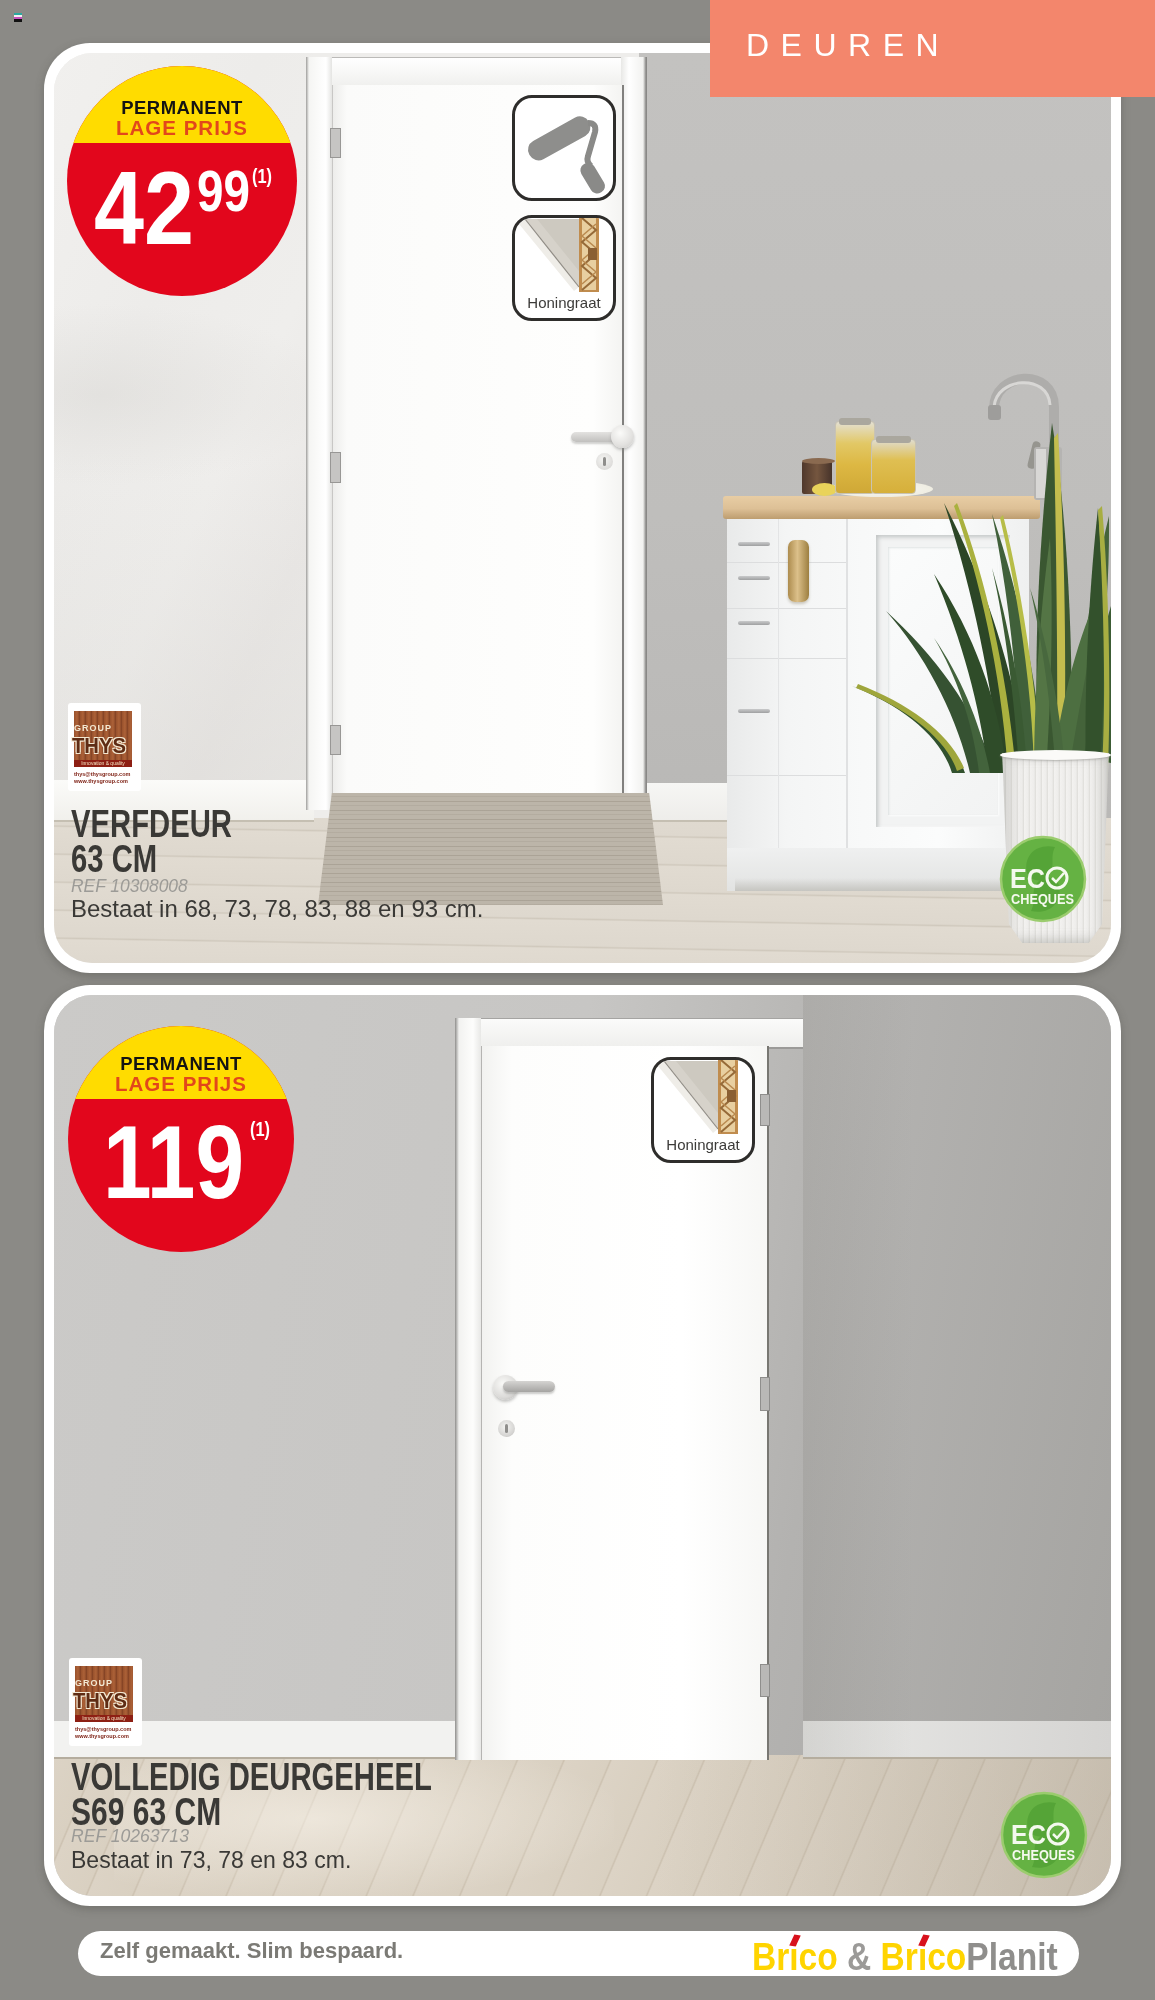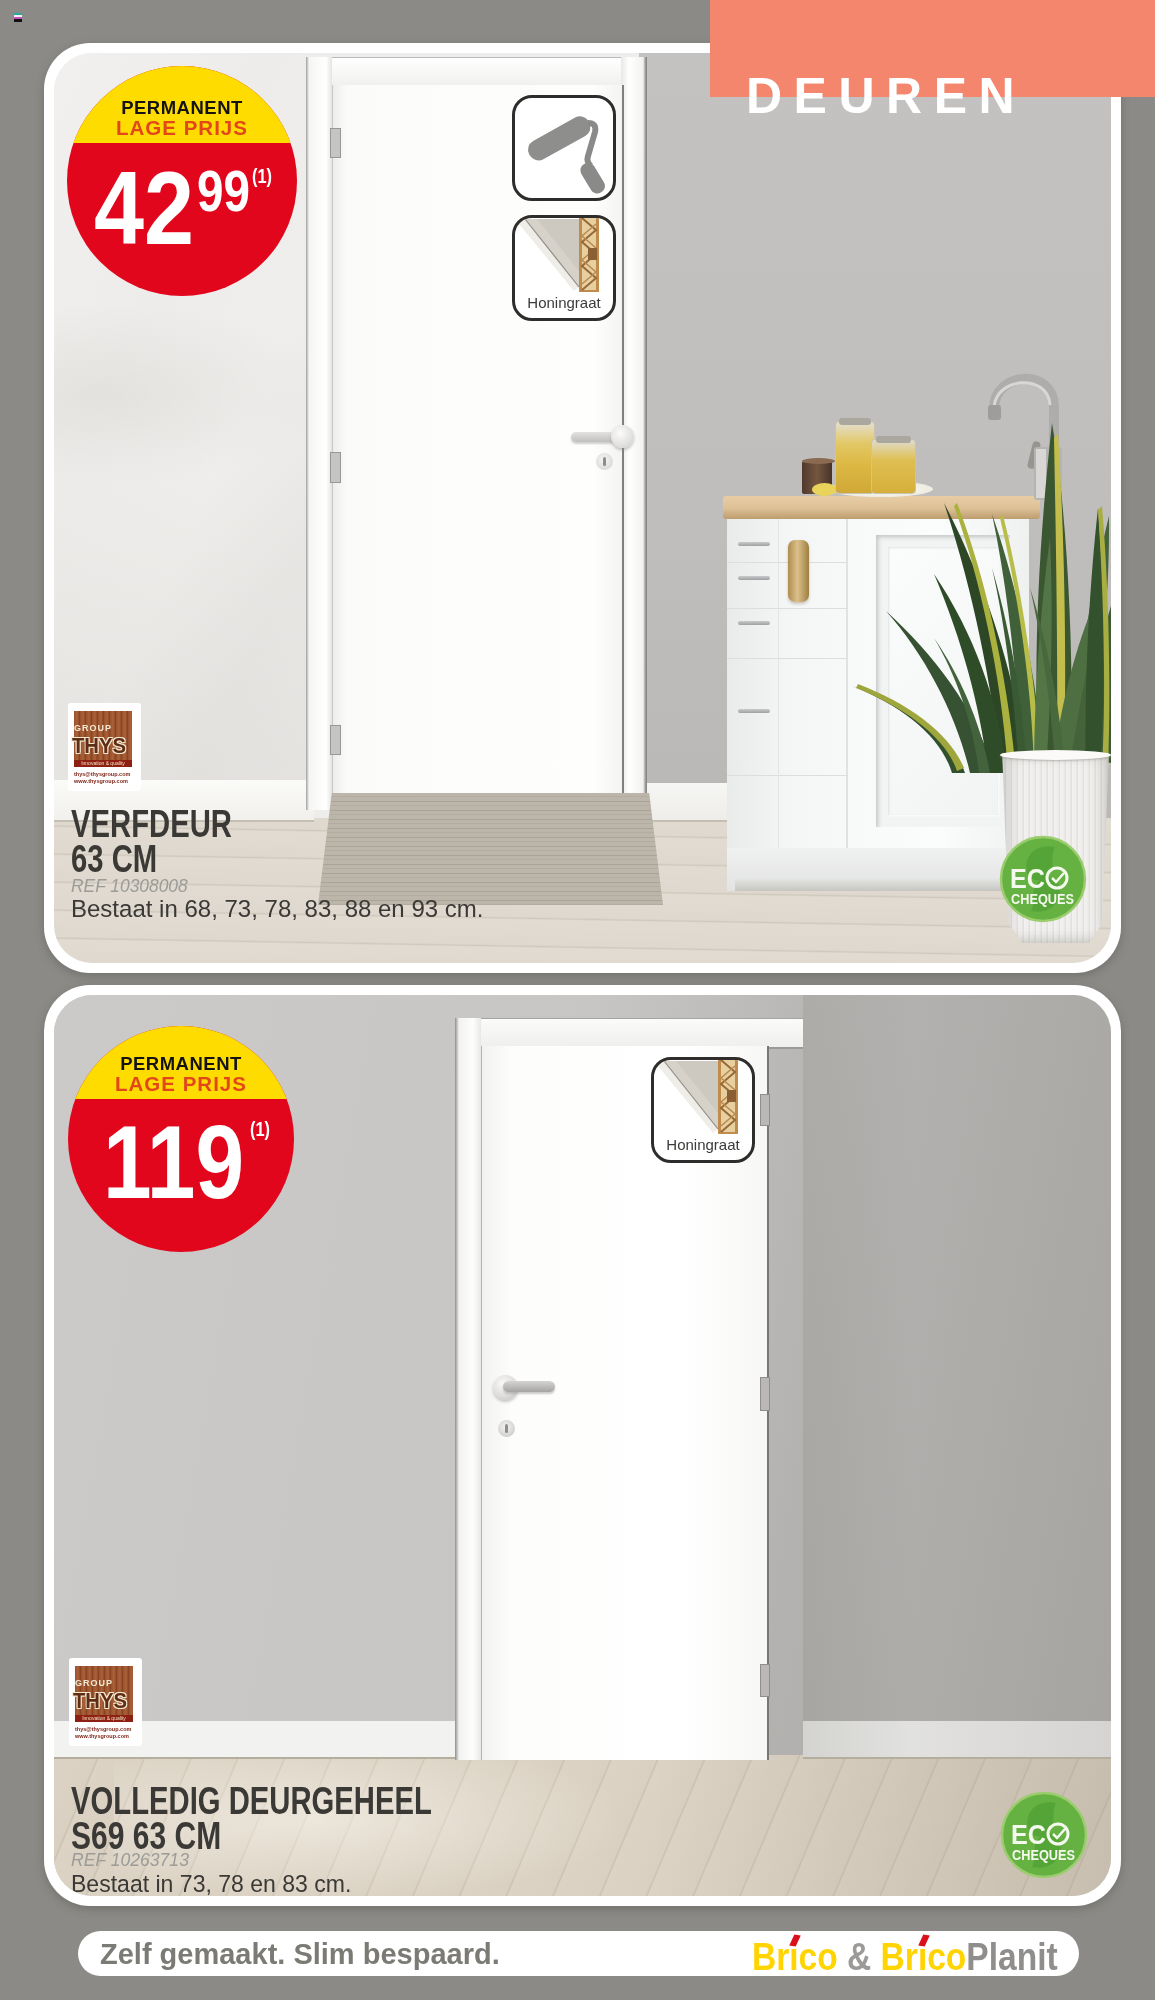--- a/index.html
+++ b/index.html
@@ -204,21 +204,21 @@
     <circle cx="116" cy="116" r="115" fill="#ffdc00" clip-path="url(#topseg1)"></circle>
     <text x="116" y="49" text-anchor="middle" font-family="Liberation Sans,sans-serif" font-size="18.5" font-weight="bold" fill="#141312" letter-spacing="0.5">PERMANENT</text>
     <text x="116" y="70" text-anchor="middle" font-family="Liberation Sans,sans-serif" font-size="20.5" font-weight="bold" fill="#e2471b" letter-spacing="1">LAGE PRIJS</text>
     <text x="28" y="179" font-family="Liberation Sans,sans-serif" font-size="103" font-weight="bold" fill="#ffffff" textLength="100" lengthAdjust="spacingAndGlyphs">42</text>
     <text x="131" y="146" font-family="Liberation Sans,sans-serif" font-size="58" font-weight="bold" fill="#ffffff" textLength="53" lengthAdjust="spacingAndGlyphs">99</text>
     <text x="186" y="118" font-family="Liberation Sans,sans-serif" font-size="21" font-weight="bold" fill="#ffffff" textLength="20" lengthAdjust="spacingAndGlyphs">(1)</text>
   </svg>
 </div>
 
 <div class="abs" style="left:710px;top:0;width:445px;height:97px;background:#f3866c;">
-  <div class="abs" style="left:36px;top:27px;font-size:50px;font-weight:bold;color:#ffffff;letter-spacing:11.5px;margin-top:40px;">DEUREN</div>
+  <div class="abs" style="left:36px;top:27px;font-size:32px;font-weight:normal;color:#ffffff;letter-spacing:11.5px;">DEUREN</div>
 </div>
 
 <div class="abs" id="card2" style="left:44px;top:985px;width:1077px;height:921px;background:#ffffff;border-radius:46px;box-shadow:0 3px 9px rgba(70,68,64,.35);">
 
   <div class="abs" style="left:10px;top:10px;width:1057px;height:901px;border-radius:38px;overflow:hidden;background:#c9c8c6;">
 
     <div class="abs" style="left:0;top:0;width:1057px;height:765px;background:linear-gradient(100deg,#cbcac8 0%,#c7c6c4 45%,#b3b2b0 70%,#a5a4a1 100%);"></div>
 
     <div class="abs" style="left:0;top:760px;width:1057px;height:141px;background:repeating-linear-gradient(113deg,#dcd3c5 0px,#d9d0c1 40px,#ccc1b0 41.5px,#dcd3c5 43px);"></div>
 
@@ -274,21 +274,21 @@
     </div>
 
     <div class="abs" style="left:15px;top:663px;width:73px;height:88px;background:#ffffff;border-radius:3px;">
       <div class="abs" style="left:6px;top:8px;width:58px;height:51px;background:repeating-linear-gradient(90deg,#98512c 0px,#ad6238 3px,#7f3f22 6px);"></div>
       <div class="abs" style="left:6px;top:20px;width:60px;font-size:9px;font-weight:bold;color:#f3e8d2;letter-spacing:1px;">GROUP</div>
       <div class="abs" style="left:4px;top:30px;width:66px;font-size:22px;font-weight:bold;color:#5f2c14;transform:scaleX(.92);transform-origin:0 0;text-shadow:1px 1px 0 #f3e8d2,-1px -1px 0 #f3e8d2,1px -1px 0 #f3e8d2,-1px 1px 0 #f3e8d2;">THYS</div>
       <div class="abs" style="left:6px;top:57px;width:58px;height:7px;background:#8d1f13;color:#f3e3c3;font-size:5px;text-align:center;line-height:7px;">Innovation &amp; quality</div>
       <div class="abs" style="left:6px;top:68px;width:62px;font-size:5.5px;font-weight:bold;color:#7c1d10;line-height:6.5px;">thys@thysgroup.com<br>www.thysgroup.com</div>
     </div>
 
-    <div class="abs" style="left:17px;top:784px;width:700px;height:130px;text-align:center;">
+    <div class="abs" style="left:17px;top:760px;width:700px;height:130px;text-align:center;">
       <div class="abs" style="left:0;top:0;font-size:39px;font-weight:bold;color:#3a3936;transform:scaleX(.75);transform-origin:0 0;white-space:pre;">VOLLEDIG DEURGEHEEL</div>
       <div class="abs" style="left:0;top:35px;font-size:39px;font-weight:bold;color:#3a3936;transform:scaleX(.77);transform-origin:0 0;white-space:pre;">S69 63 CM</div>
       <div class="abs" style="left:0;top:70px;font-size:18.5px;font-style:italic;color:#9c9b97;transform:scaleX(.95);transform-origin:0 0;white-space:pre;">REF 10263713</div>
       <div class="abs" style="left:0;top:91px;font-size:24.5px;color:#3a3936;transform:scaleX(.94);transform-origin:0 0;white-space:pre;">Bestaat in 73, 78 en 83 cm.</div>
     </div>
 
     <svg class="abs" style="left:946px;top:796px;" width="88" height="88" viewBox="0 0 88 88">
       <circle cx="44" cy="44" r="42" fill="#65b243" stroke="#9bcc6e" stroke-width="2.5"></circle>
       <path d="M28 38 C 24 20 38 8 56 12 C 50 24 58 32 48 42 C 42 48 32 46 28 38 Z" fill="#55a437"></path>
       <path d="M60 50 C 64 68 50 80 32 76 C 38 64 30 56 40 46 C 46 40 56 42 60 50 Z" fill="#55a437"></path>
@@ -309,16 +309,16 @@
     <circle cx="114" cy="114" r="113" fill="#ffdc00" clip-path="url(#topseg2)"></circle>
     <text x="114" y="45" text-anchor="middle" font-family="Liberation Sans,sans-serif" font-size="18.5" font-weight="bold" fill="#141312" letter-spacing="0.5">PERMANENT</text>
     <text x="114" y="66" text-anchor="middle" font-family="Liberation Sans,sans-serif" font-size="20.5" font-weight="bold" fill="#e2471b" letter-spacing="1">LAGE PRIJS</text>
     <text x="36" y="173" font-family="Liberation Sans,sans-serif" font-size="103" font-weight="bold" fill="#ffffff" textLength="141" lengthAdjust="spacingAndGlyphs">119</text>
     <text x="183" y="111" font-family="Liberation Sans,sans-serif" font-size="21" font-weight="bold" fill="#ffffff" textLength="20" lengthAdjust="spacingAndGlyphs">(1)</text>
   </svg>
 </div>
 
 <div class="abs" style="left:78px;top:1931px;width:1001px;height:45px;background:#ffffff;border-radius:23px;">
 
-  <div class="abs" style="left:22px;top:7px;font-size:29px;font-weight:bold;color:#7b7a75;">Zelf gemaakt. Slim bespaard.</div>
+  <div class="abs" style="left:22px;top:7px;font-size:22px;font-weight:bold;color:#7b7a75;">Zelf gemaakt. Slim bespaard.</div>
 
   <div class="abs" style="left:674px;top:4px;font-size:39px;font-weight:bold;transform:scaleX(.86);transform-origin:0 0;white-space:nowrap;"><span style="color:#ffd400;">Br<span style="position:relative;">i<span style="position:absolute;left:3px;top:0px;width:8px;height:11px;background:#d8111c;transform:skewX(-22deg) rotate(8deg);"></span></span>co</span><span style="color:#9b9a98;"> &amp; </span><span style="color:#ffd400;">Br<span style="position:relative;">i<span style="position:absolute;left:3px;top:0px;width:8px;height:11px;background:#d8111c;transform:skewX(-22deg) rotate(8deg);"></span></span>co</span><span style="color:#8f8e8c;">Planit</span></div>
 </div>
 
 </body></html>

